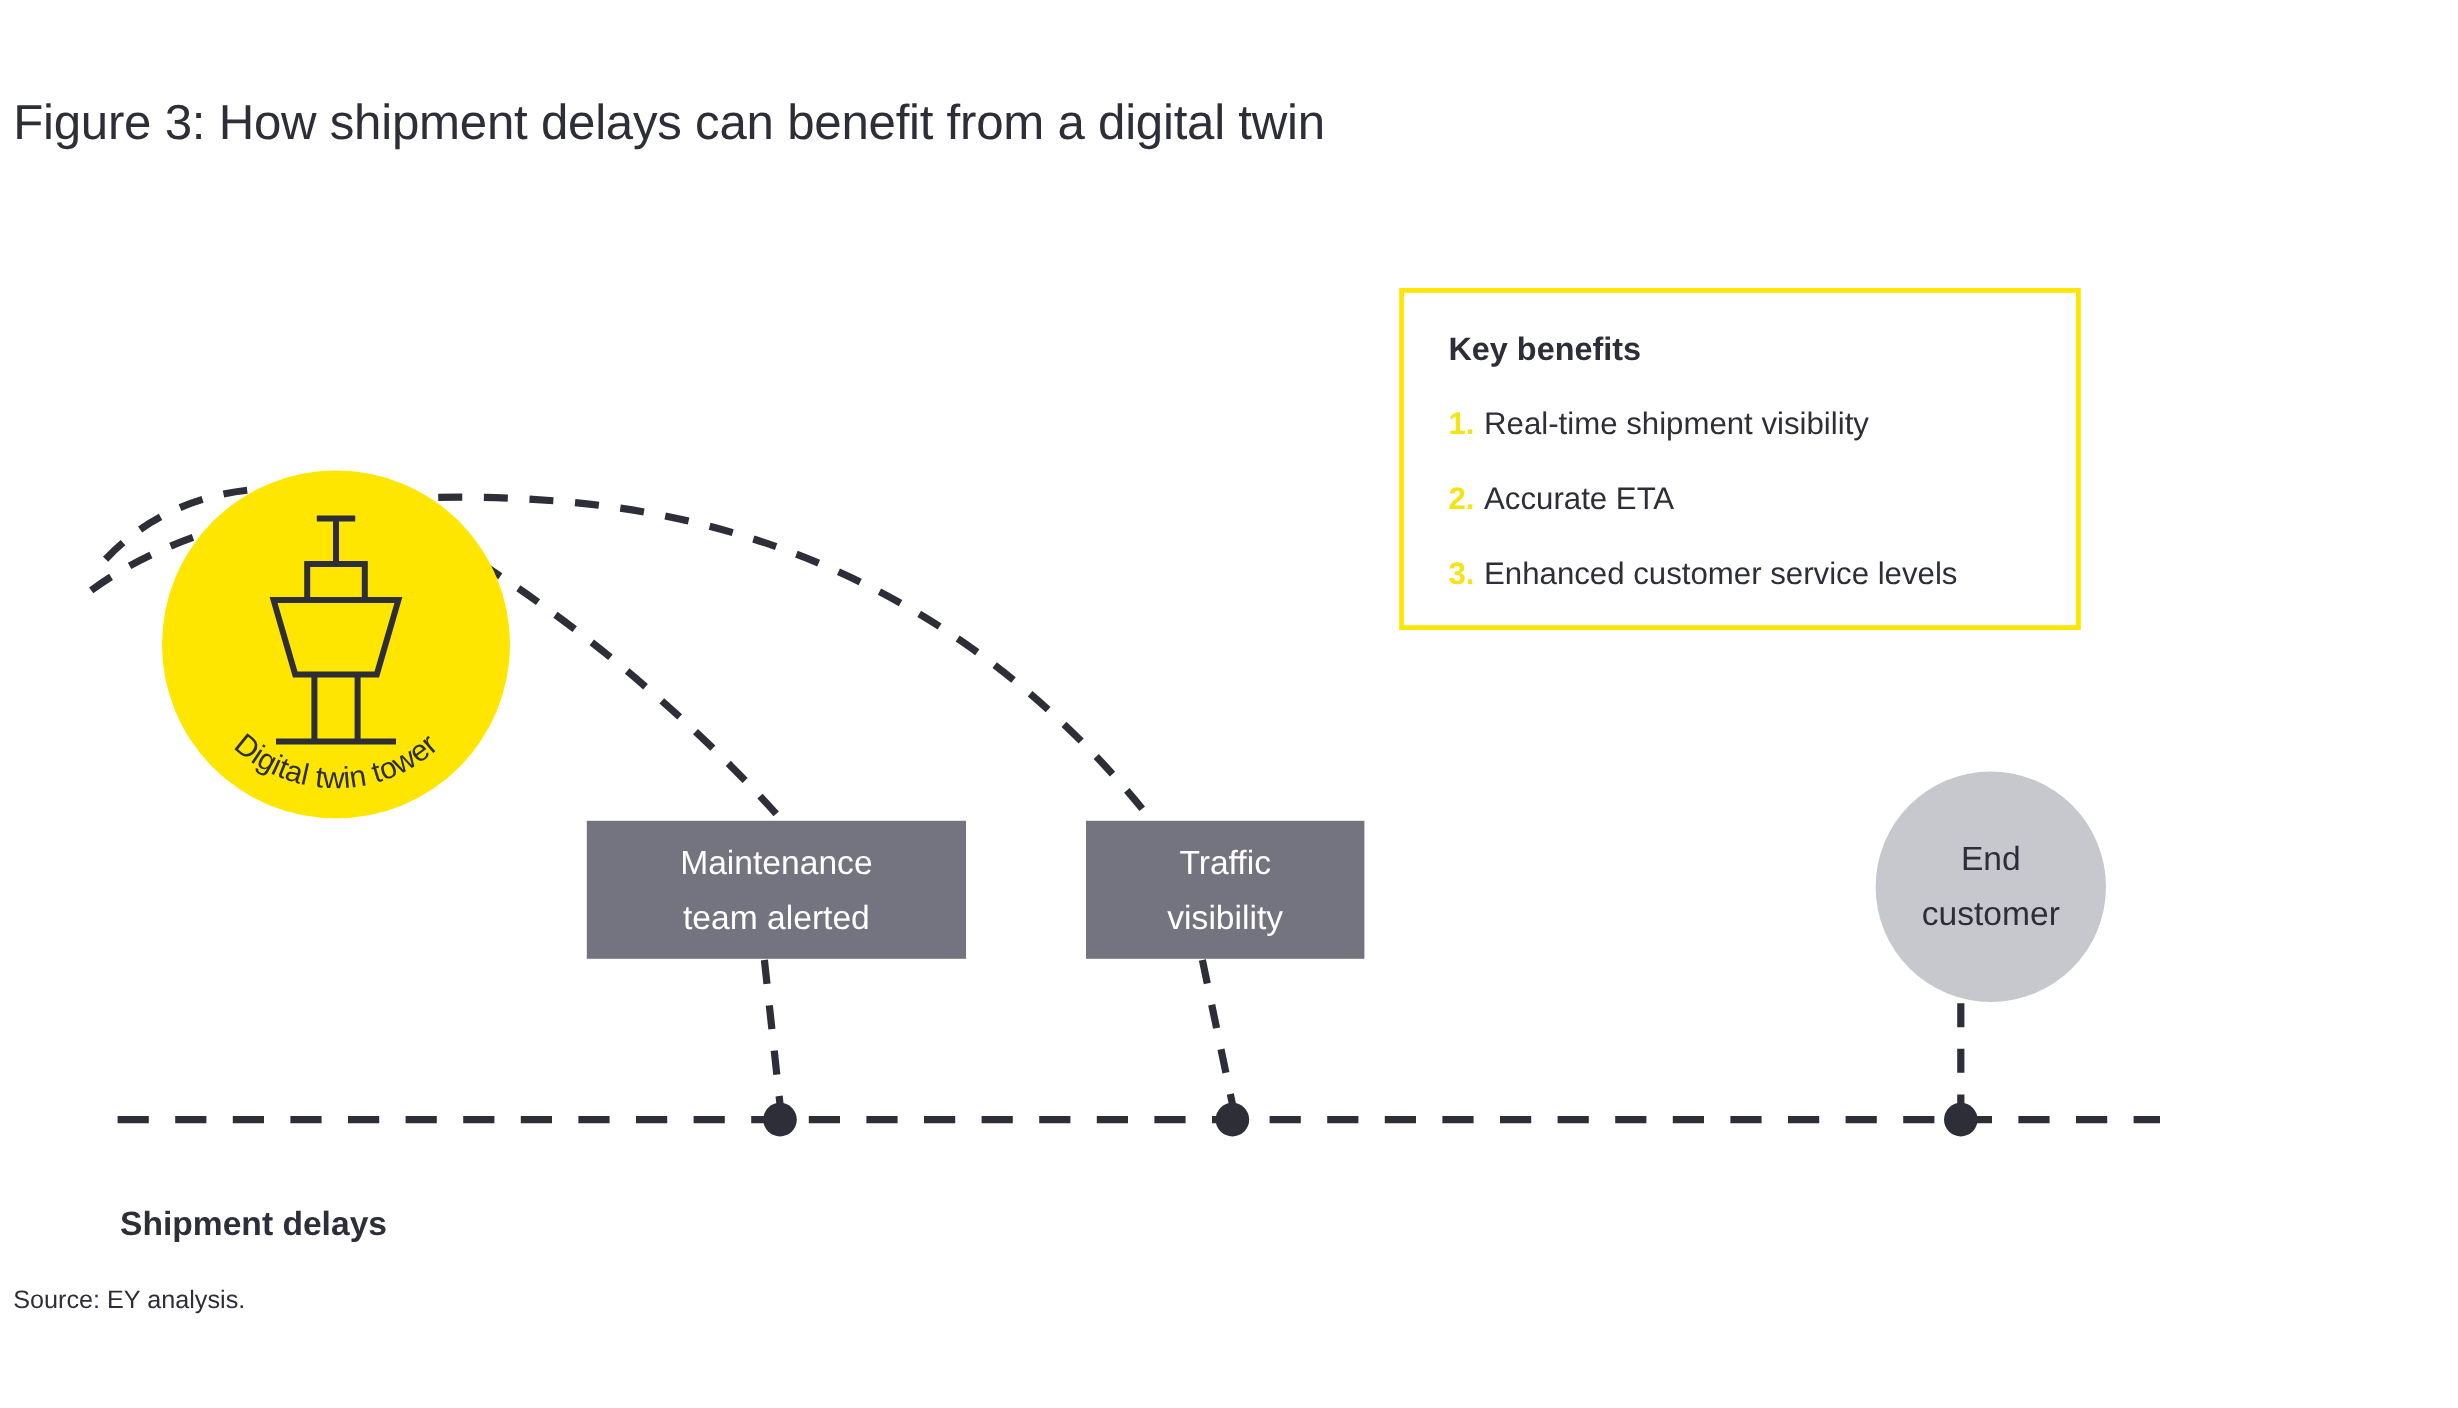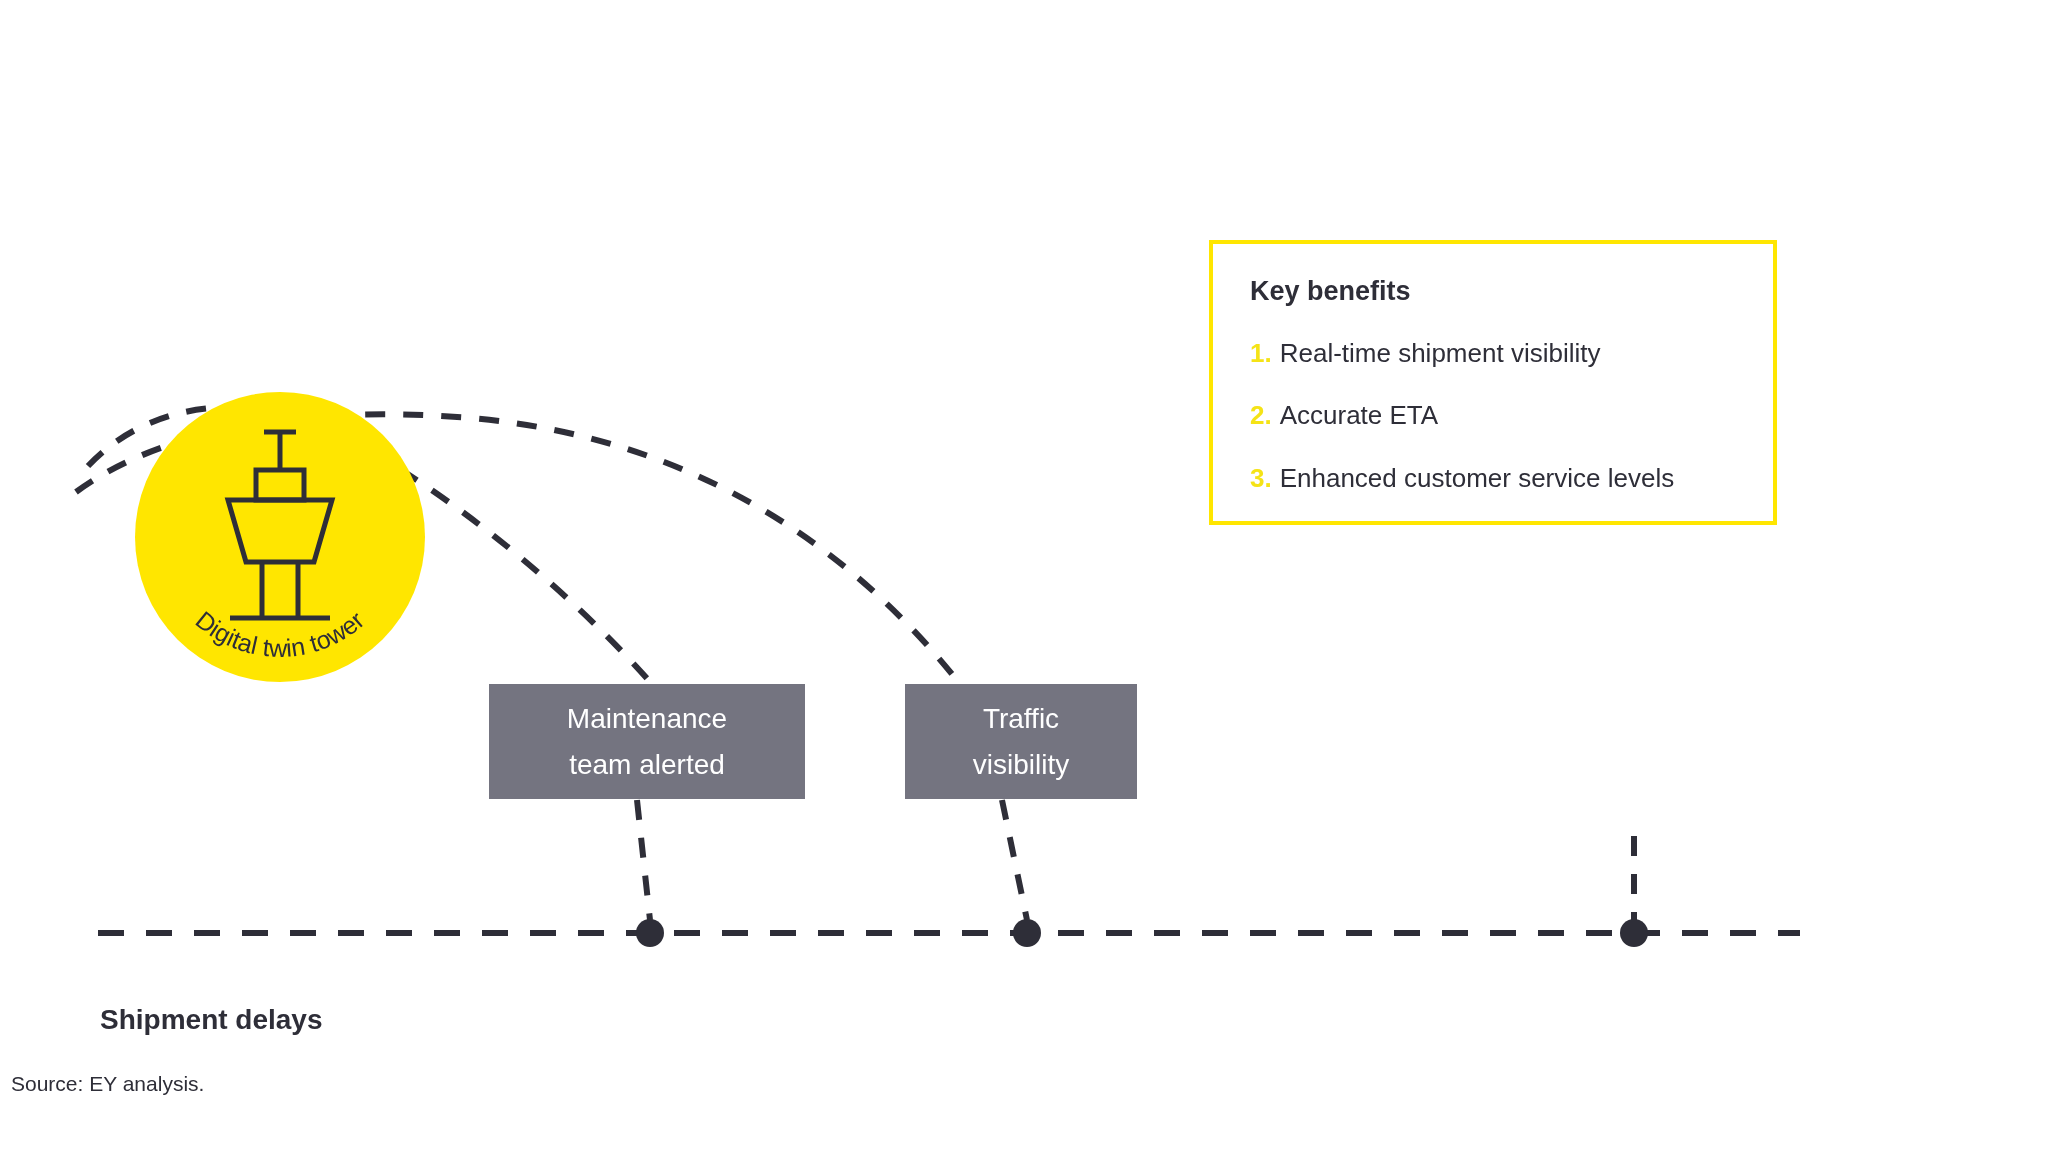--- a/index.html
+++ b/index.html
@@ -36,21 +36,20 @@
   
   #key-benefits-box {
     position: absolute;
     left: 1166px;
     top: 240px;
     width: 568px;
     height: 285px;
     border: 4px solid #ffe600;
     box-sizing: border-box;
     background: #ffffff;
-    margin-left: 43px;
   }
   #key-benefits-title {
     position: absolute;
     left: 37px;
     top: 32px;
     font-size: 27px;
     font-weight: bold;
     color: #2e2e38;
     white-space: nowrap;
   }
@@ -181,20 +180,21 @@
     font-size: 21px;
     color: #2e2e38;
     white-space: nowrap;
   }
 </style>
 </head>
 <body>
 
 <div class="figure-root">
 
+  <div id="figure-title">Figure 3: How shipment delays can benefit from a digital twin</div>
 
   <svg id="connectors" viewBox="0 0 2048 1173" xmlns="http://www.w3.org/2000/svg">
 
     <path d="M 88,466 C 150,400 250,392 330,430 C 430,478 560,580 652,684" fill="none" stroke="#2e2e38" stroke-width="6" stroke-dasharray="20 18" stroke-linecap="butt"></path>
 
     <path d="M 76,492 C 160,430 300,404 470,418 C 660,434 830,520 960,684" fill="none" stroke="#2e2e38" stroke-width="6" stroke-dasharray="20 18" stroke-linecap="butt"></path>
 
     <line x1="98" y1="933" x2="1800" y2="933" stroke="#2e2e38" stroke-width="6" stroke-dasharray="26 22" stroke-linecap="butt"></line>
 
     <line x1="637" y1="800" x2="650" y2="920" stroke="#2e2e38" stroke-width="6" stroke-dasharray="20 18"></line>
@@ -244,20 +244,26 @@
     </div>
   </div>
 
   <div class="node-box" id="node-traffic">
     <div>
       <div>Traffic</div>
       <div>visibility</div>
     </div>
   </div>
 
+  <div id="node-end-customer">
+    <div>
+      <div>End</div>
+      <div>customer</div>
+    </div>
+  </div>
 
   <div id="timeline-label">Shipment delays</div>
 
   <div id="key-benefits-box">
     <div id="key-benefits-title">Key benefits</div>
 
     <div class="benefit-row r1">
       <span class="benefit-num">1.</span>
       <span>Real-time shipment visibility</span>
     </div>

